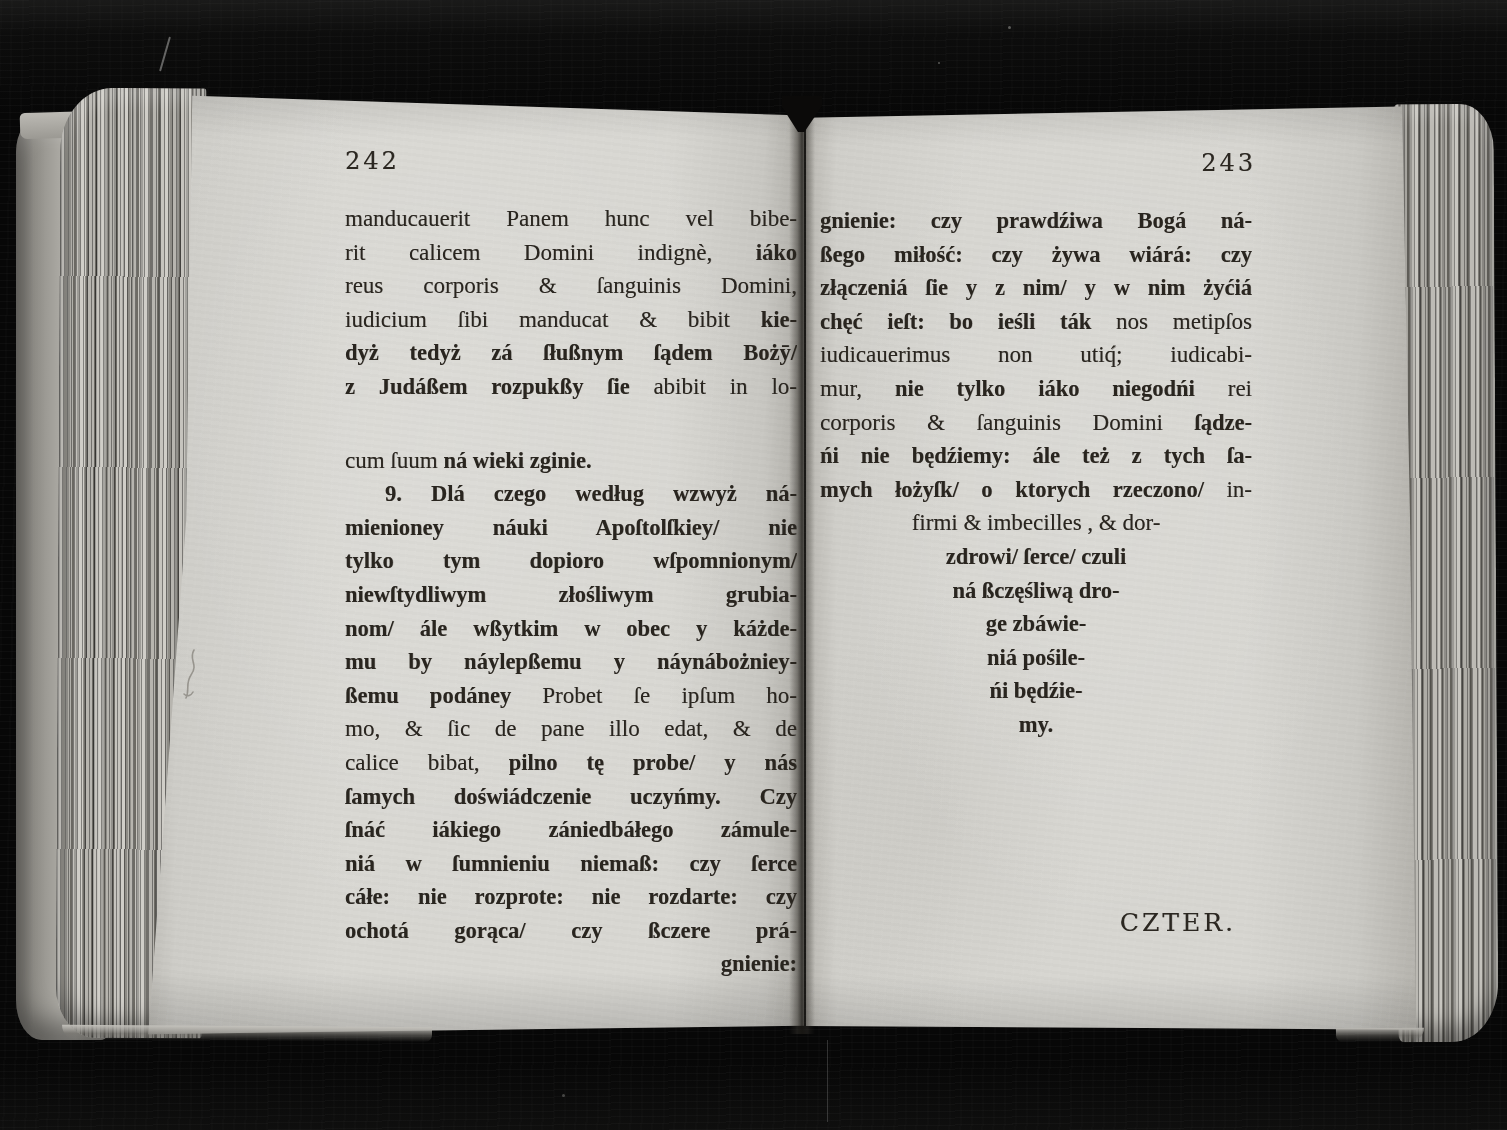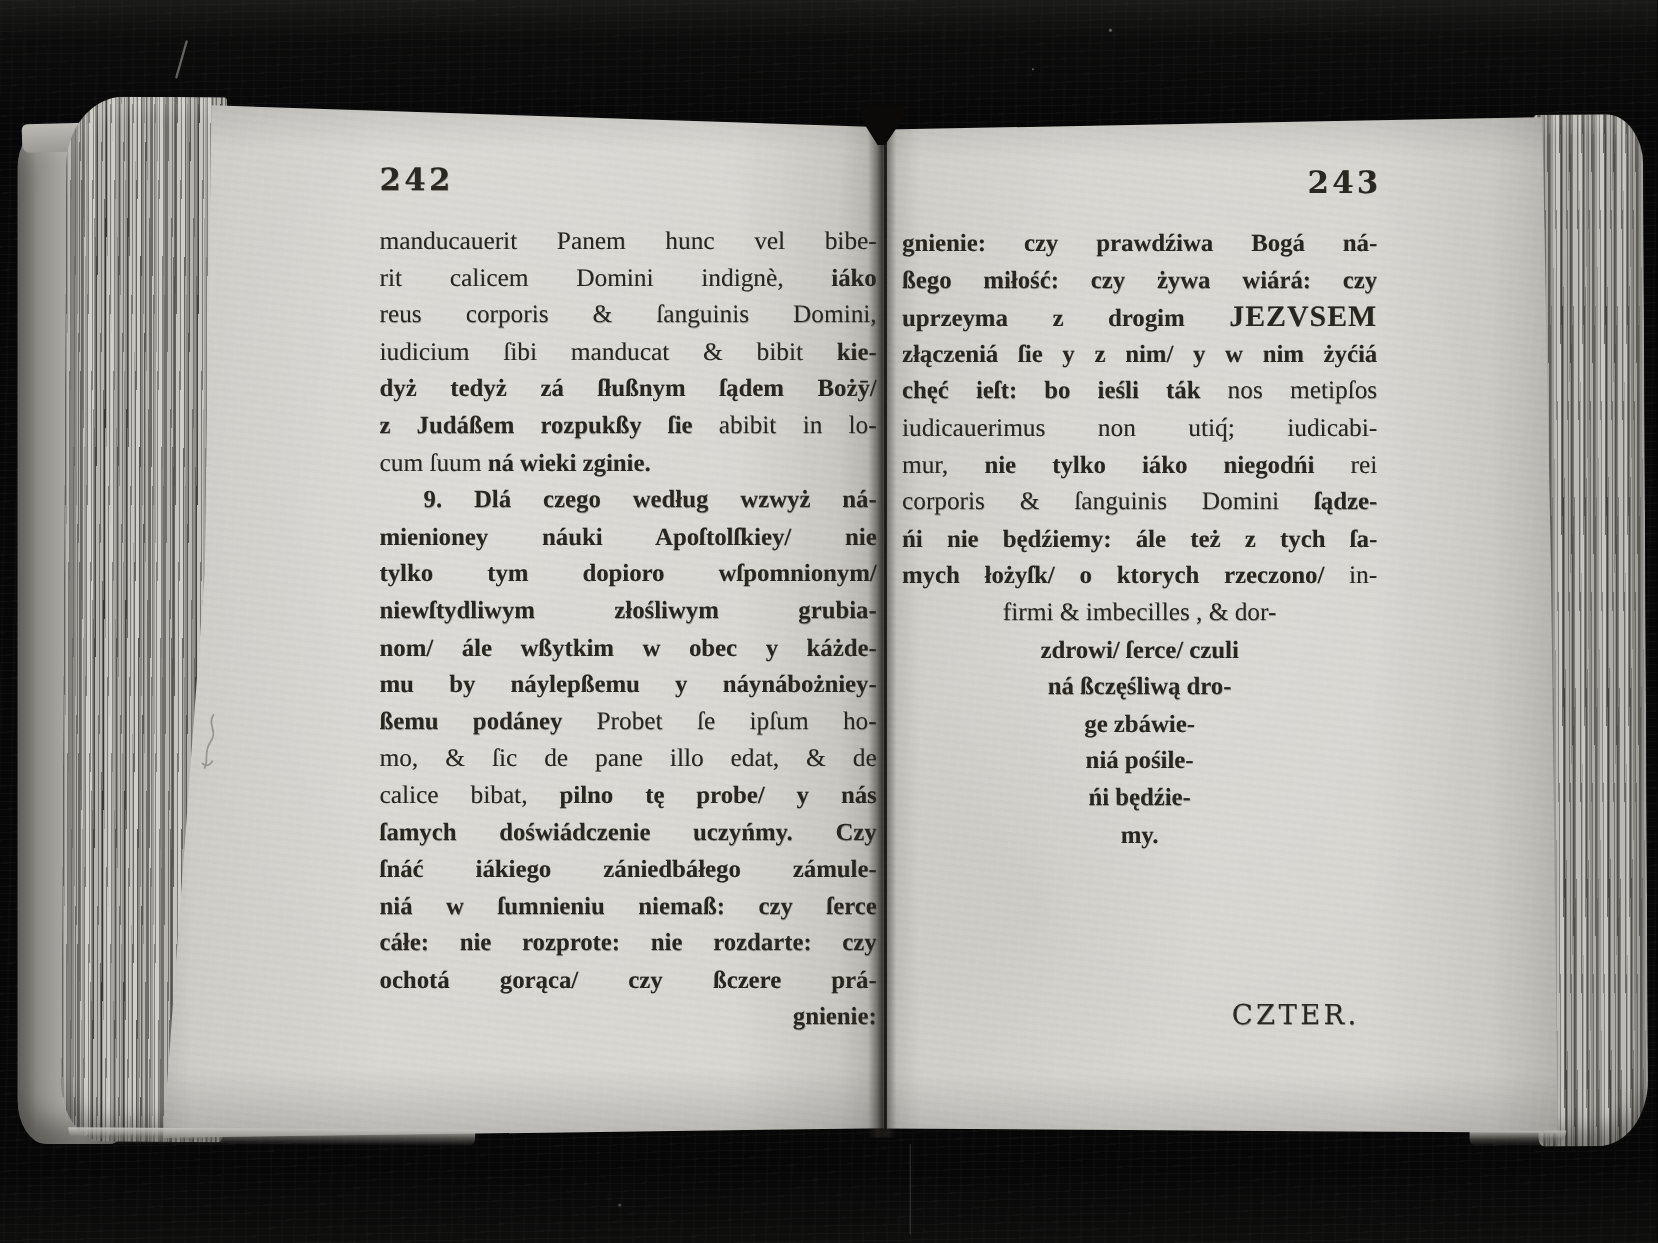--- a/index.html
+++ b/index.html
@@ -91,34 +91,34 @@
     background:linear-gradient(180deg, rgba(196,194,188,.95), rgba(124,122,116,.55) 55%, rgba(0,0,0,0));
     border-radius:0 0 10px 22px;transform:rotate(.35deg);
   }
   .edge-bottom-right{
     position:absolute;left:1336px;top:1028px;width:88px;height:14px;
     background:linear-gradient(180deg, rgba(186,184,178,.9), rgba(110,108,102,.5) 55%, rgba(0,0,0,0));
     border-radius:0 0 16px 8px;transform:rotate(-.4deg);
   }
   
   .pagenum{
-    position:absolute;color:#2b2721;font-size:28px;font-weight:700;letter-spacing:3px;
+    position:absolute;color:#2b2721;font-size:24px;font-weight:400;letter-spacing:3px;
     text-shadow:.4px .4px 0 rgba(35,30,25,.4);
   }
   .pagenum-left{left:345px;top:147px;}
   .pagenum-right{left:1140px;top:149px;width:116px;text-align:right;}
   .textblock{position:absolute;color:#29251f;font-family:Liberation Serif, serif;}
   .textblock-left{left:345px;top:202px;width:452px;}
   .textblock-right{left:820px;top:204px;width:432px;}
   .line{
     height:33.6px;line-height:33.6px;width:100%;overflow:hidden;white-space:nowrap;
     text-align:justify;text-align-last:justify;
     text-shadow:.4px .4px 0 rgba(35,30,25,.35);
   }
-  .line.al-l{text-align:left;text-align-last:left;}
+  .line.al-l{text-align:left;text-align-last:left;margin-top:40px;}
   .line.al-r{text-align:center;text-align-last:right;}
   .line.al-c{text-align:center;text-align-last:center;}
   .seg.lat{font-size:23px;font-weight:400;}
   .seg.blk{font-size:22.5px;font-weight:700;}
   .seg.blx{font-size:27px;font-weight:700;letter-spacing:1px;}
   .catchword{
     position:absolute;left:820px;top:908px;width:416px;text-align:right;
     color:#2b2721;font-size:25px;font-weight:400;letter-spacing:3px;
     text-shadow:.4px .4px 0 rgba(35,30,25,.4);
   }
@@ -183,21 +183,20 @@
       <div class="line al-j"><span class="seg blk">ſamych doświádczenie uczyńmy. Czy</span></div>
       <div class="line al-j"><span class="seg blk">ſnáć iákiego zániedbáłego zámule-</span></div>
       <div class="line al-j"><span class="seg blk">niá w ſumnieniu niemaß: czy ſerce</span></div>
       <div class="line al-j"><span class="seg blk">cáłe: nie rozprote: nie rozdarte: czy</span></div>
       <div class="line al-j"><span class="seg blk">ochotá gorąca/ czy ßczere prá-</span></div>
       <div class="line al-r"><span class="seg blk">gnienie:</span></div>
     </div>
   <div class="textblock textblock-right">
       <div class="line al-j"><span class="seg blk">gnienie: czy prawdźiwa Bogá ná-</span></div>
       <div class="line al-j"><span class="seg blk">ßego miłość: czy żywa wiárá: czy</span></div>
-      <div class="line al-j"><span class="seg blk">uprzeyma z drogim </span><span class="seg blx">JEZVSEM</span></div>
       <div class="line al-j"><span class="seg blk">złączeniá ſie y z nim/ y w nim żyćiá</span></div>
       <div class="line al-j"><span class="seg blk">chęć ieſt: bo ieśli ták </span><span class="seg lat">nos metipſos</span></div>
       <div class="line al-j"><span class="seg lat">iudicauerimus non utiq́; iudicabi-</span></div>
       <div class="line al-j"><span class="seg lat">mur, </span><span class="seg blk">nie tylko iáko niegodńi </span><span class="seg lat">rei</span></div>
       <div class="line al-j"><span class="seg lat">corporis &amp; ſanguinis Domini </span><span class="seg blk">ſądze-</span></div>
       <div class="line al-j"><span class="seg blk">ńi nie będźiemy: ále też z tych ſa-</span></div>
       <div class="line al-j"><span class="seg blk">mych łożyſk/ o ktorych rzeczono/ </span><span class="seg lat">in-</span></div>
       <div class="line al-c"><span class="seg lat">firmi &amp; imbecilles , &amp; dor-</span></div>
       <div class="line al-c"><span class="seg blk">zdrowi/ ſerce/ czuli</span></div>
       <div class="line al-c"><span class="seg blk">ná ßczęśliwą dro-</span></div>

